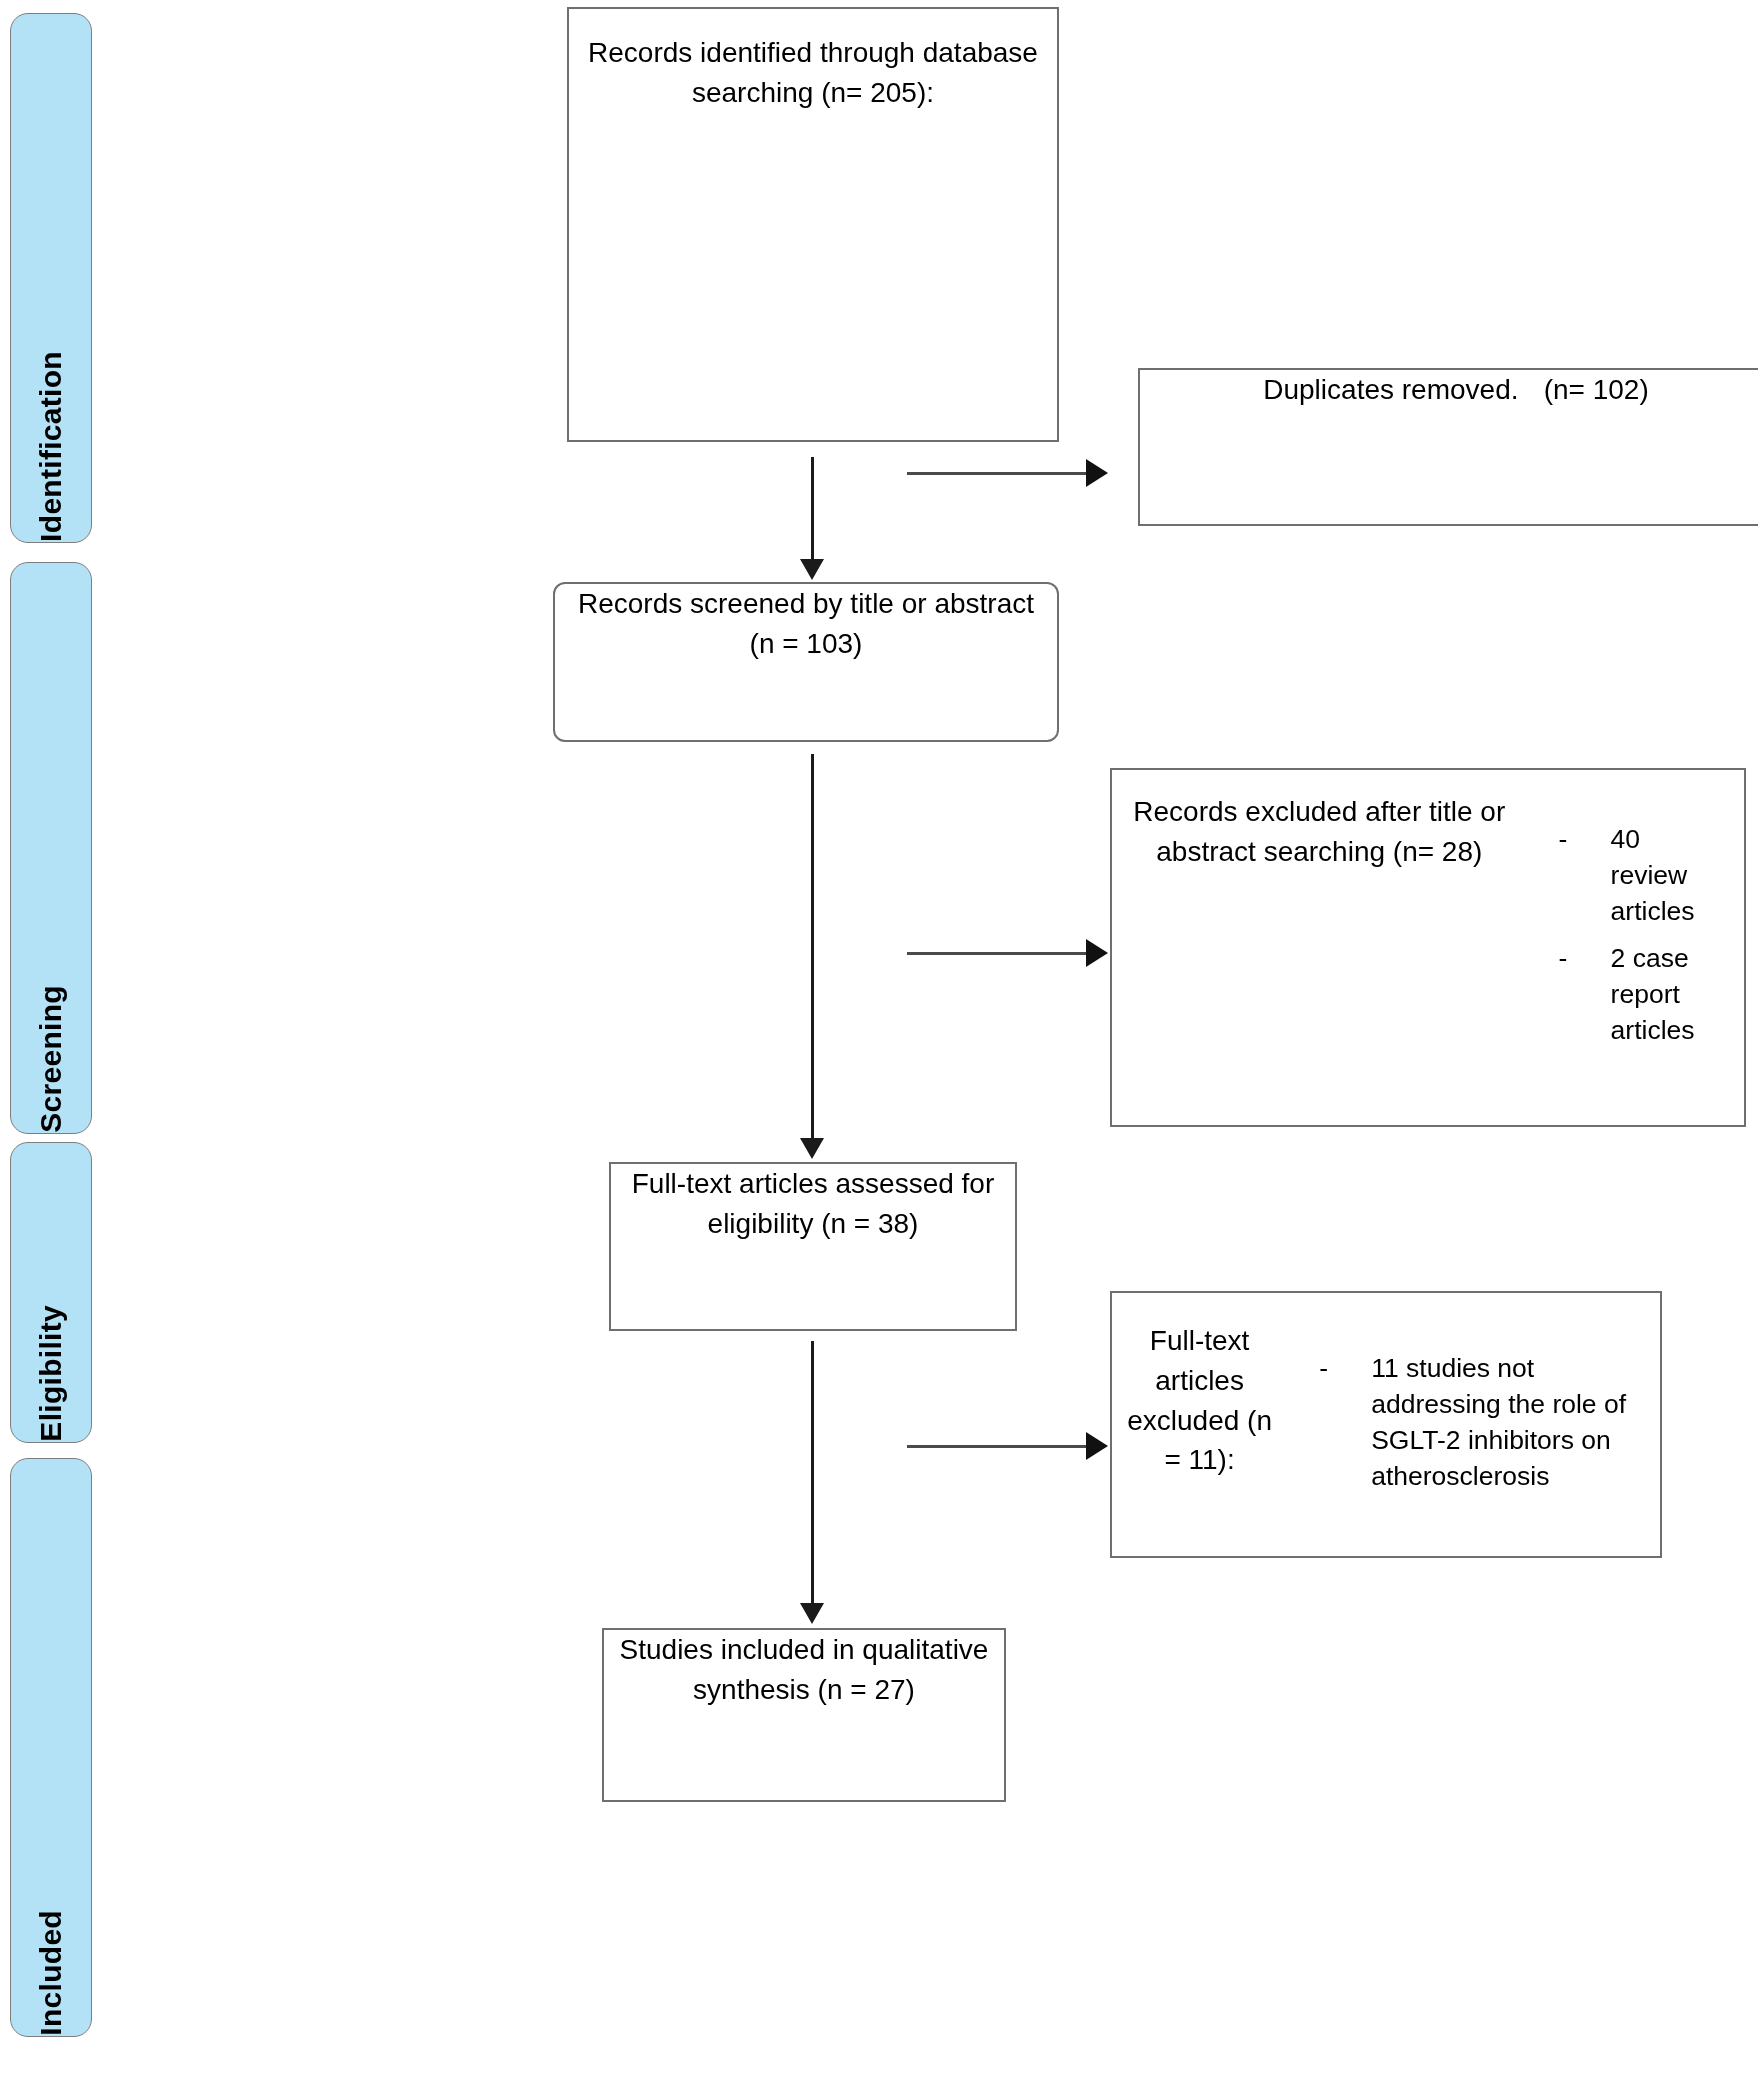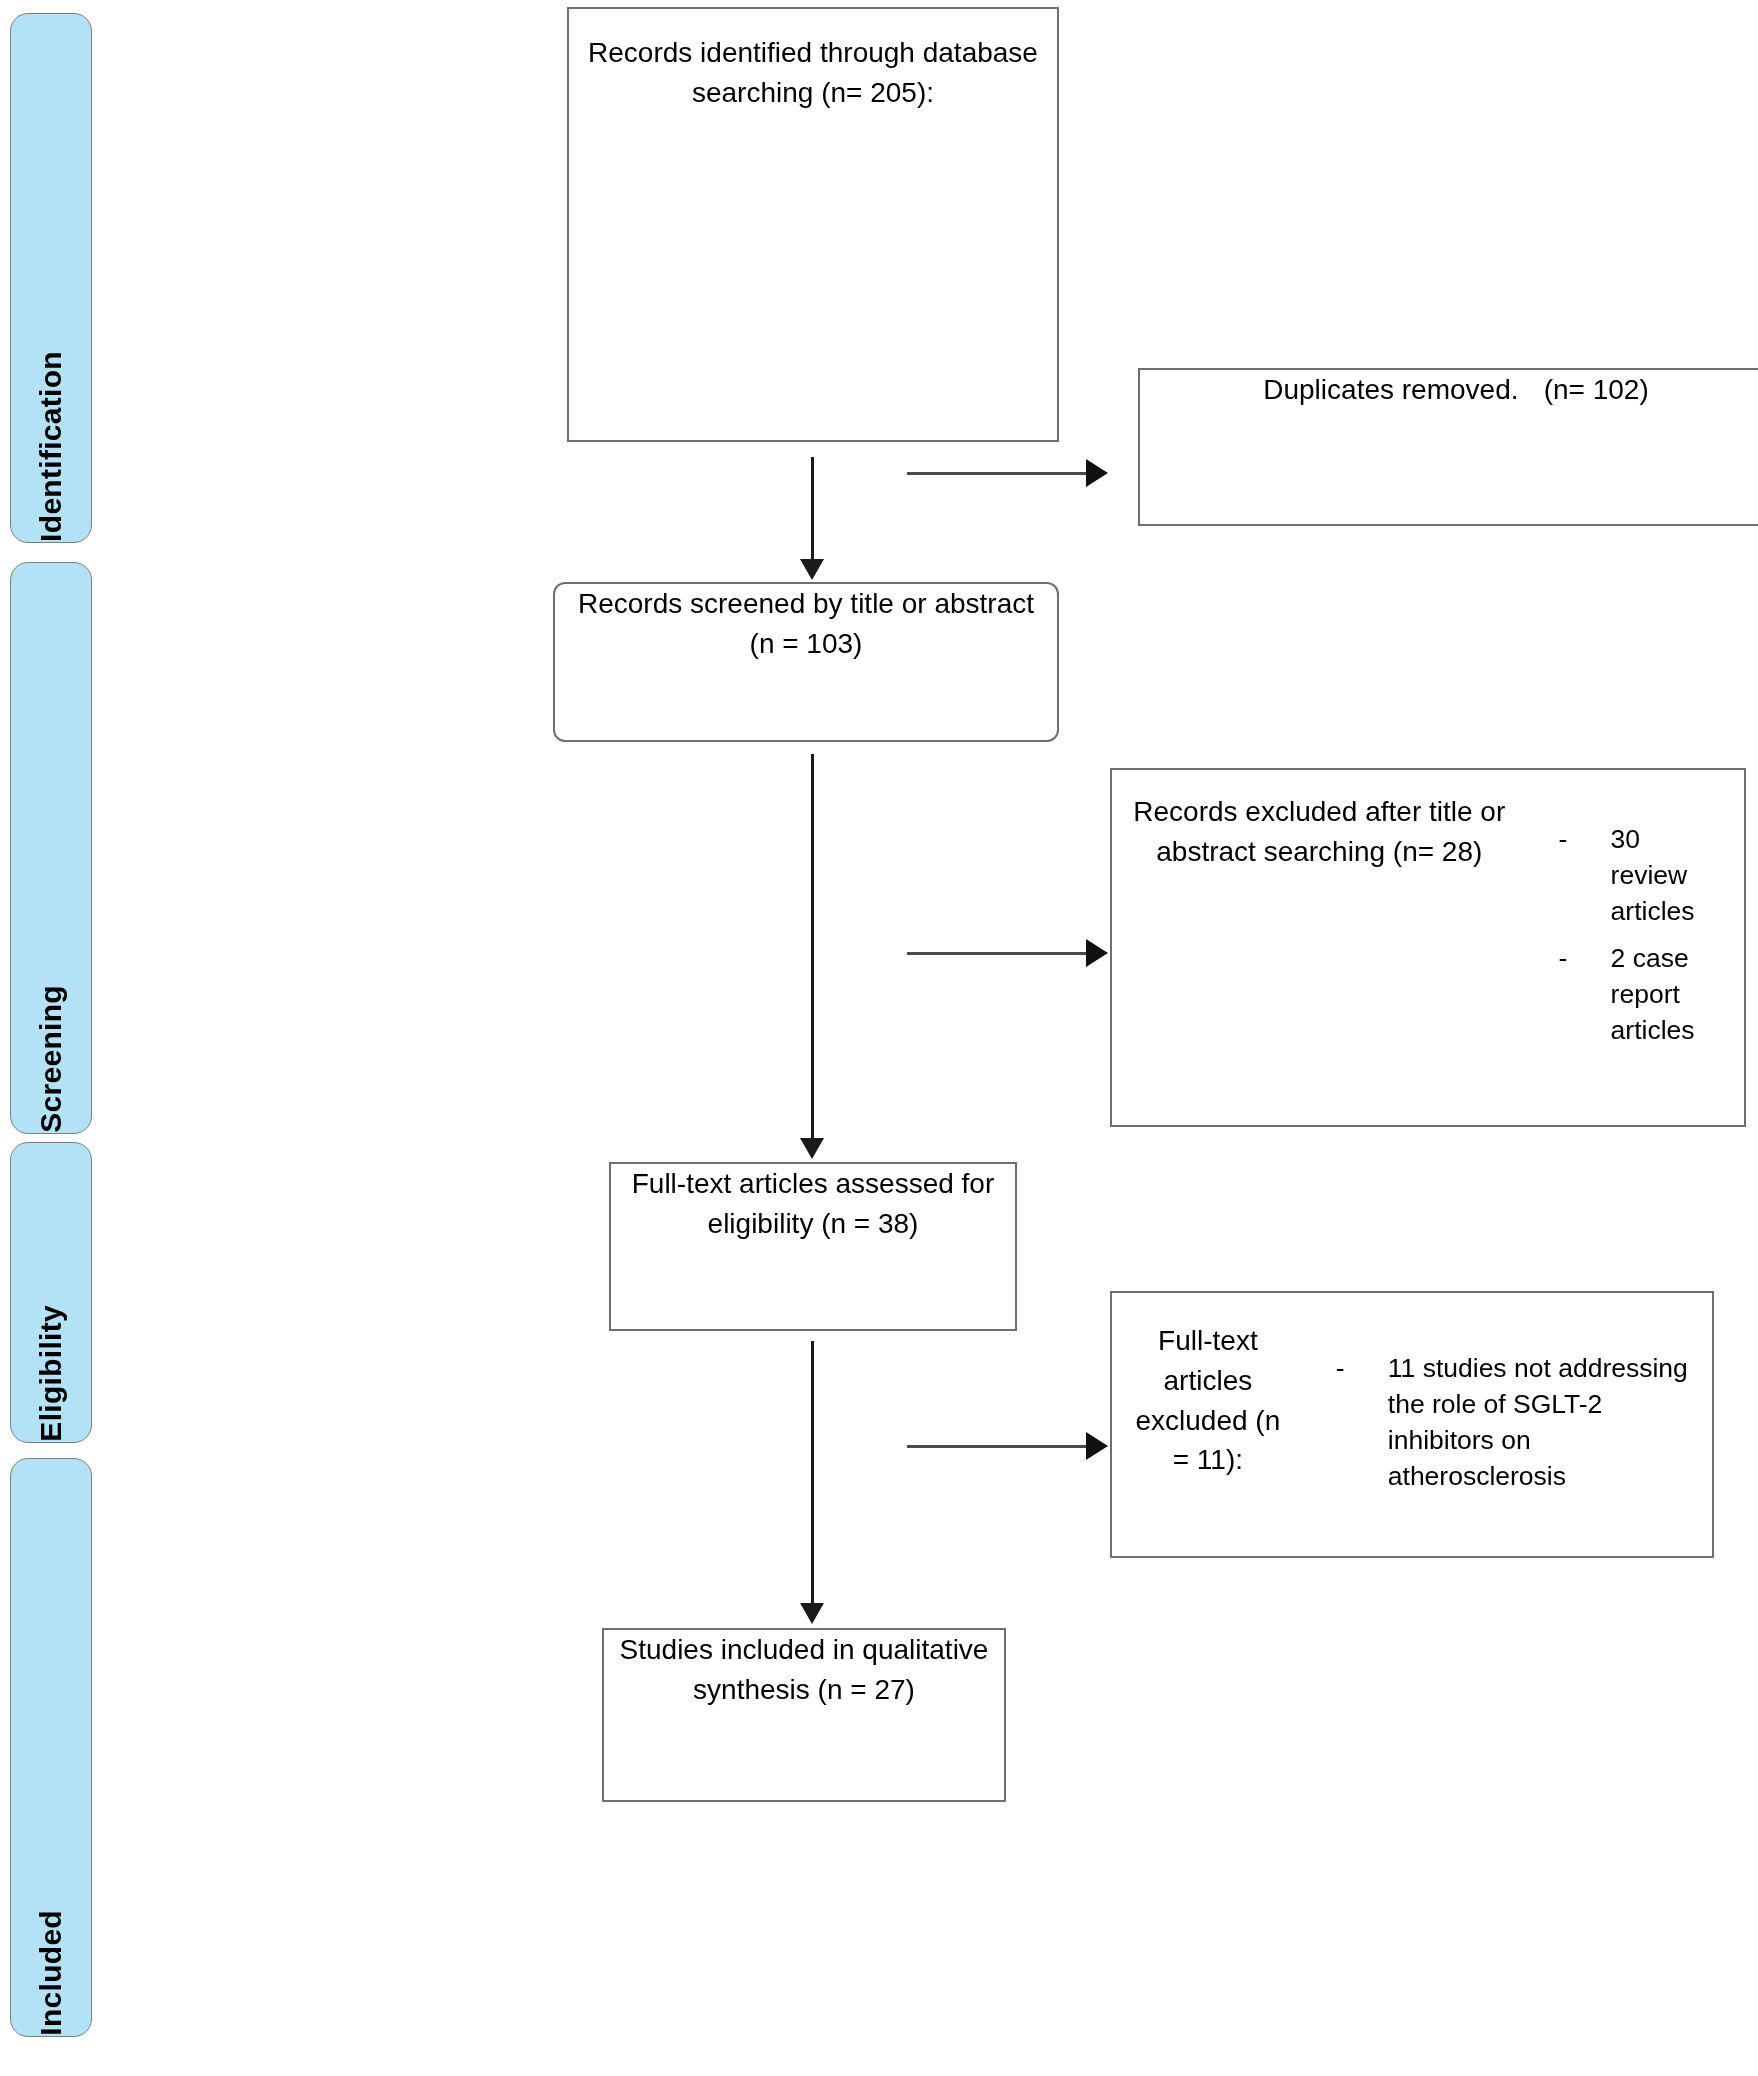--- a/index.html
+++ b/index.html
@@ -149,30 +149,30 @@
     <div class="box-text">(n= 102)</div>
   </div>
 
   <div class="flow-box" style="left:553px; top:582px; width:506px; height:160px;border-radius:12px;">
     <div class="box-text">Records screened by title or abstract (n = 103)</div>
   </div>
 
   <div class="flow-box" style="left:1110px; top:768px; width:636px; height:359px; justify-content:flex-start; padding-top:22px;">
     <div class="box-text">Records excluded after title or abstract searching (n= 28)</div>
     <ul class="bullets">
-      <li>30 review articles</li>
+      <li>40 review articles</li>
       <li>2 case report articles</li>
     </ul>
   </div>
 
   <div class="flow-box" style="left:609px; top:1162px; width:408px; height:169px;">
     <div class="box-text">Full-text articles assessed for eligibility (n = 38)</div>
   </div>
 
-  <div class="flow-box" style="left:1110px; top:1291px; width:604px; height:267px; justify-content:flex-start; padding-top:28px;">
+  <div class="flow-box" style="left:1110px; top:1291px; width:552px; height:267px; justify-content:flex-start; padding-top:28px;">
     <div class="box-text">Full-text articles excluded (n = 11):</div>
     <ul class="bullets tight">
       <li>11 studies not addressing the role of SGLT-2 inhibitors on atherosclerosis</li>
     </ul>
   </div>
 
   <div class="flow-box" style="left:602px; top:1628px; width:404px; height:174px;">
     <div class="box-text">Studies included in qualitative synthesis (n = 27)</div>
   </div>
 

